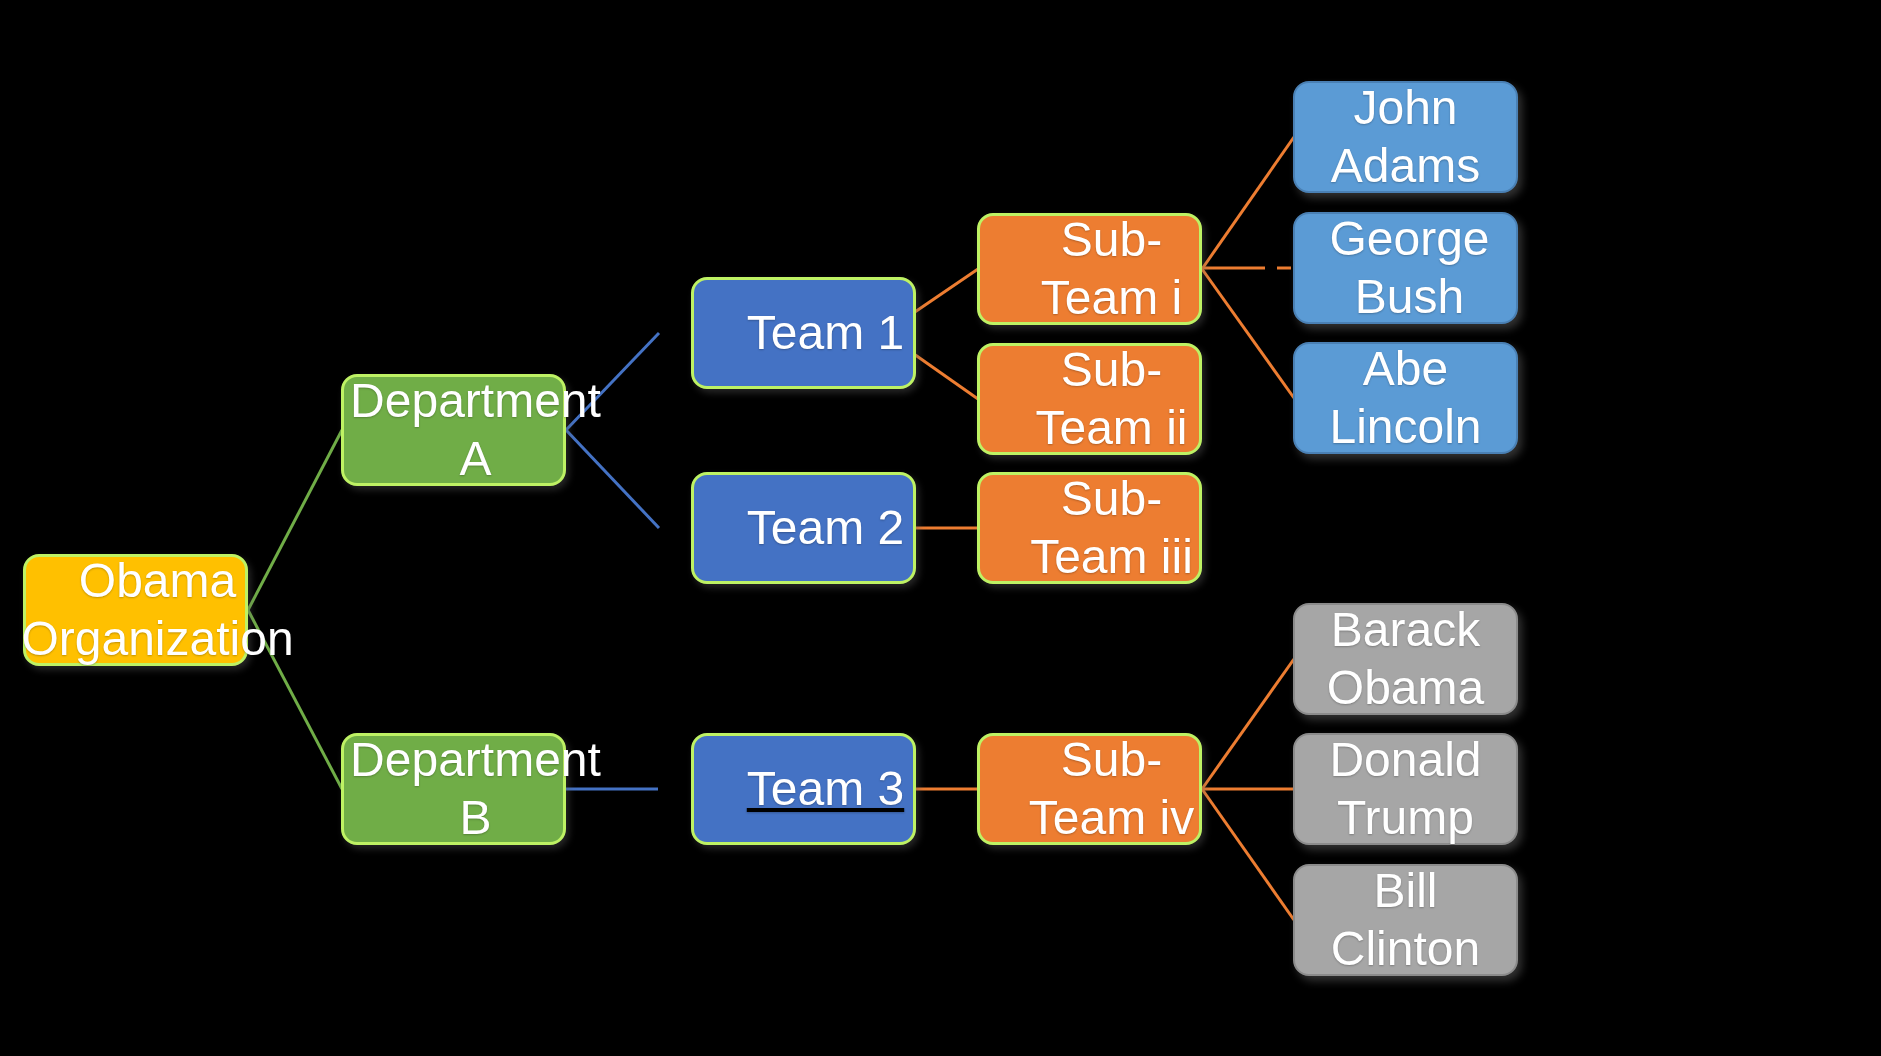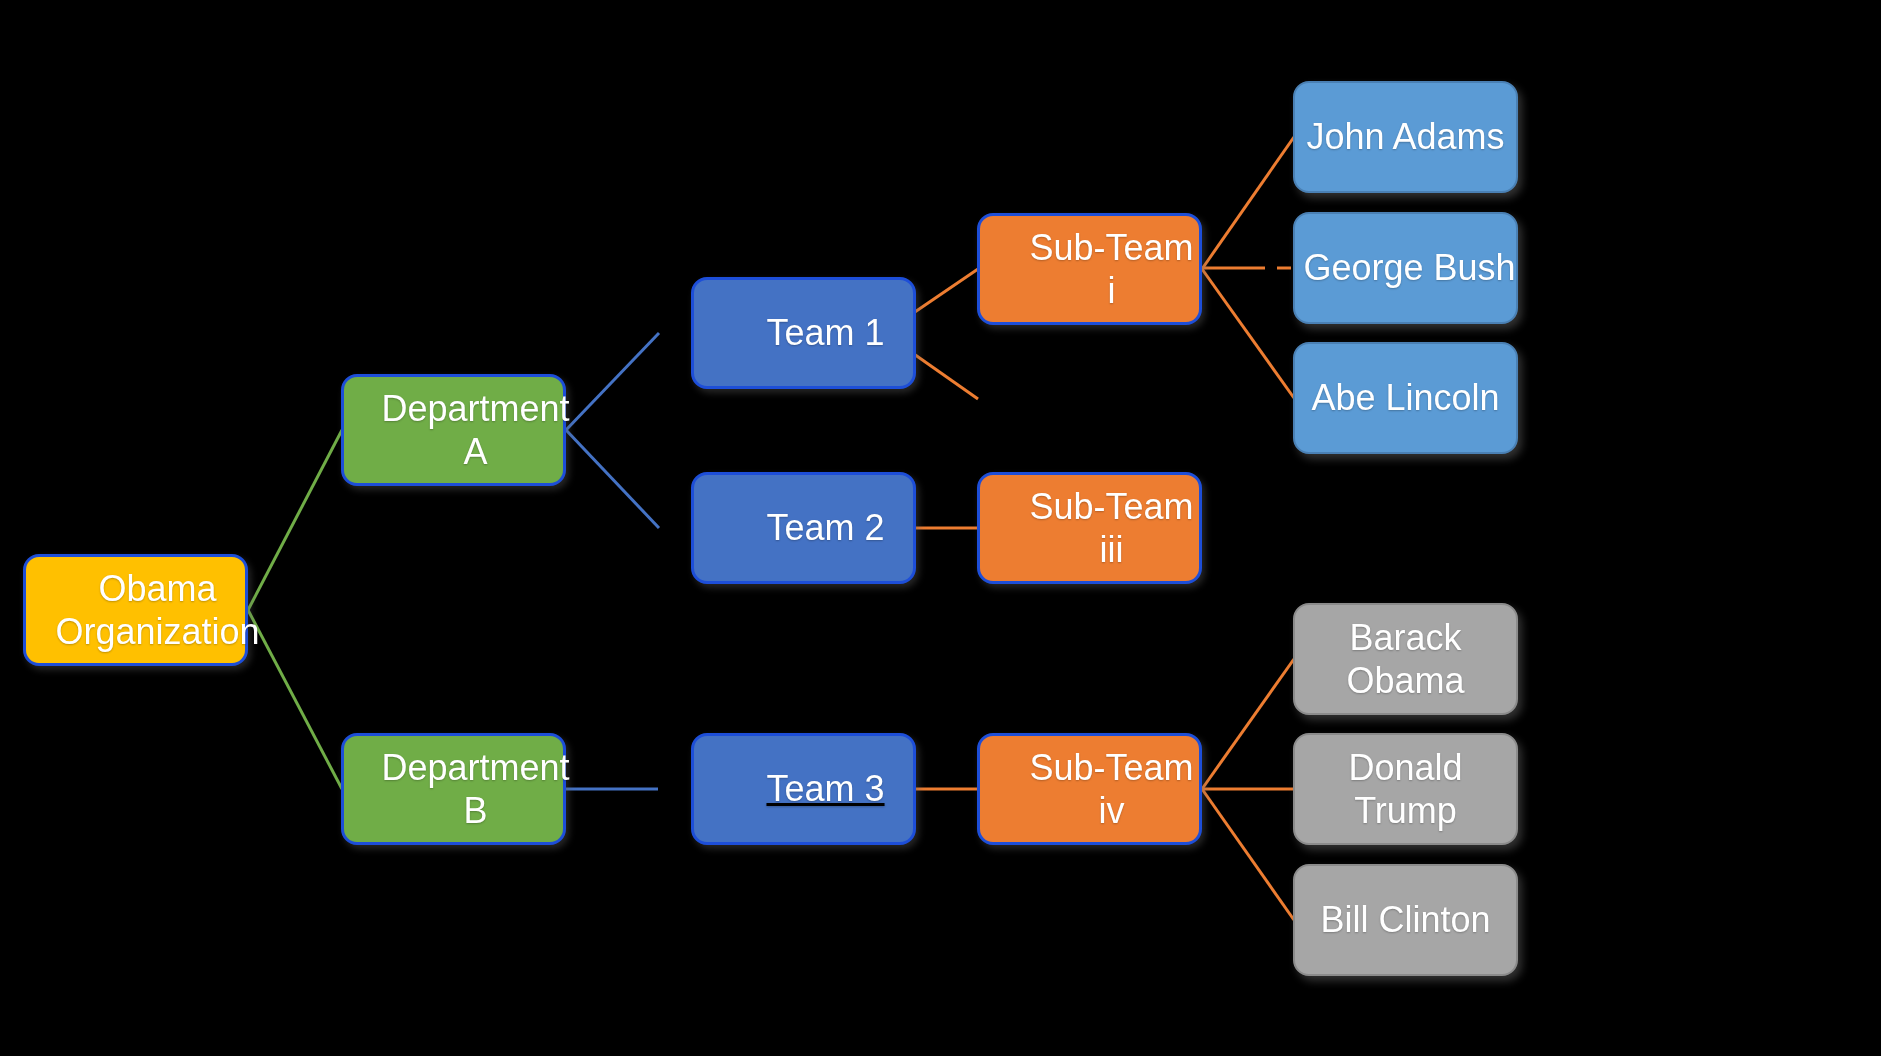--- a/index.html
+++ b/index.html
@@ -22,28 +22,28 @@
     height: 112px;
     border-radius: 16px;
     display: flex;
     align-items: center;
     justify-content: center;
     text-align: center;
     box-sizing: border-box;
   }
   .node .label {
     color: #ffffff;
-    font-size: 36px;
+    font-size: 48px;
     line-height: 1.2;
     white-space: pre-line;
     text-shadow: 0 1px 2px rgba(0,0,0,0.25);
   }
   
   .tier-root, .tier-dept, .tier-team, .tier-subteam {
-    border: 3px solid #1d4ed8;
+    border: 3px solid #bef264;
     box-shadow: 3px 4px 7px rgba(95,95,95,0.40);
     padding-left: 44px;
   }
   .tier-root    { background: #FFC000; }
   .tier-dept    { background: #70AD47; }
   .tier-team    { background: #4472C4; margin-left: 33px; }
   .tier-subteam { background: #ED7D31; }
   
   .person-blue {
     background: #5B9BD5;
@@ -104,20 +104,23 @@
   <div class="node tier-team" style="left:658px; top:472px;">
     <span class="label">Team 2</span>
   </div>
   <div class="node tier-team" style="left:658px; top:733px;text-decoration:underline;">
     <span class="label">Team 3</span>
   </div>
 
   <div class="node tier-subteam" style="left:977px; top:213px;">
     <span class="label">Sub-Team i</span>
   </div>
+  <div class="node tier-subteam" style="left:977px; top:343px;">
+    <span class="label">Sub-Team ii</span>
+  </div>
   <div class="node tier-subteam" style="left:977px; top:472px;">
     <span class="label">Sub-Team iii</span>
   </div>
   <div class="node tier-subteam" style="left:977px; top:733px;">
     <span class="label">Sub-Team iv</span>
   </div>
 
   <div class="node person-blue" style="left:1293px; top:81px;">
     <span class="label">John Adams</span>
   </div>

